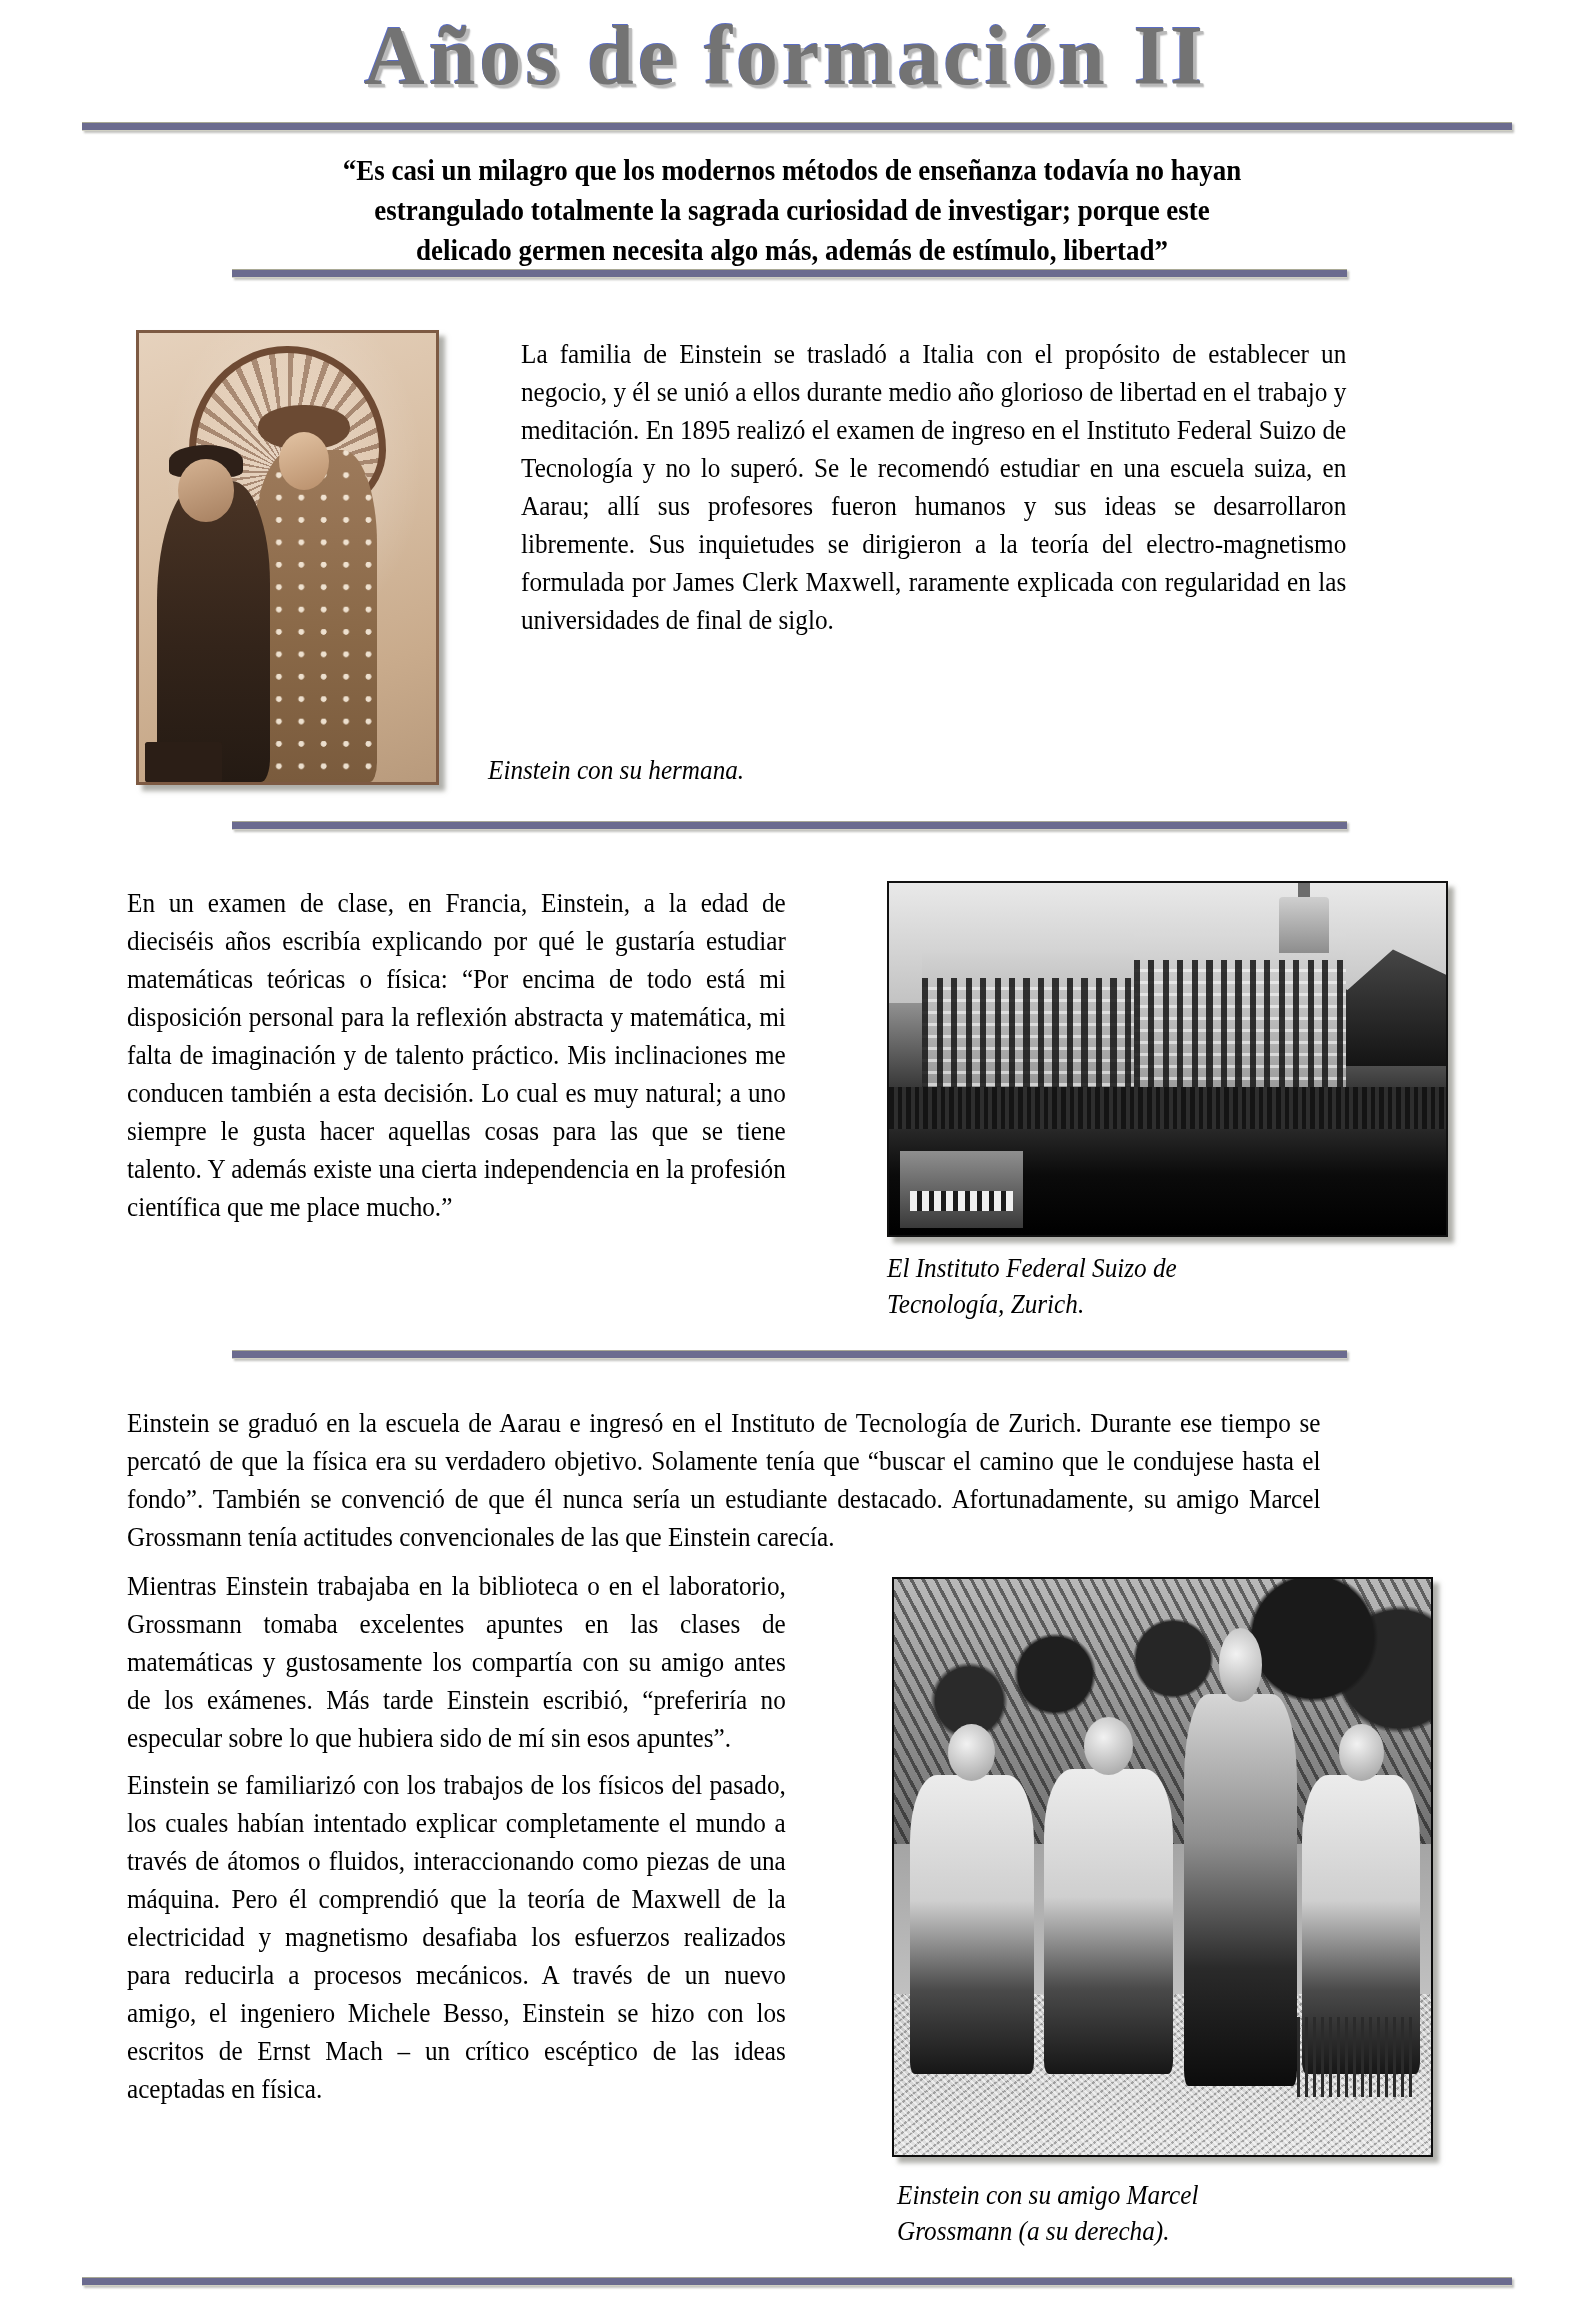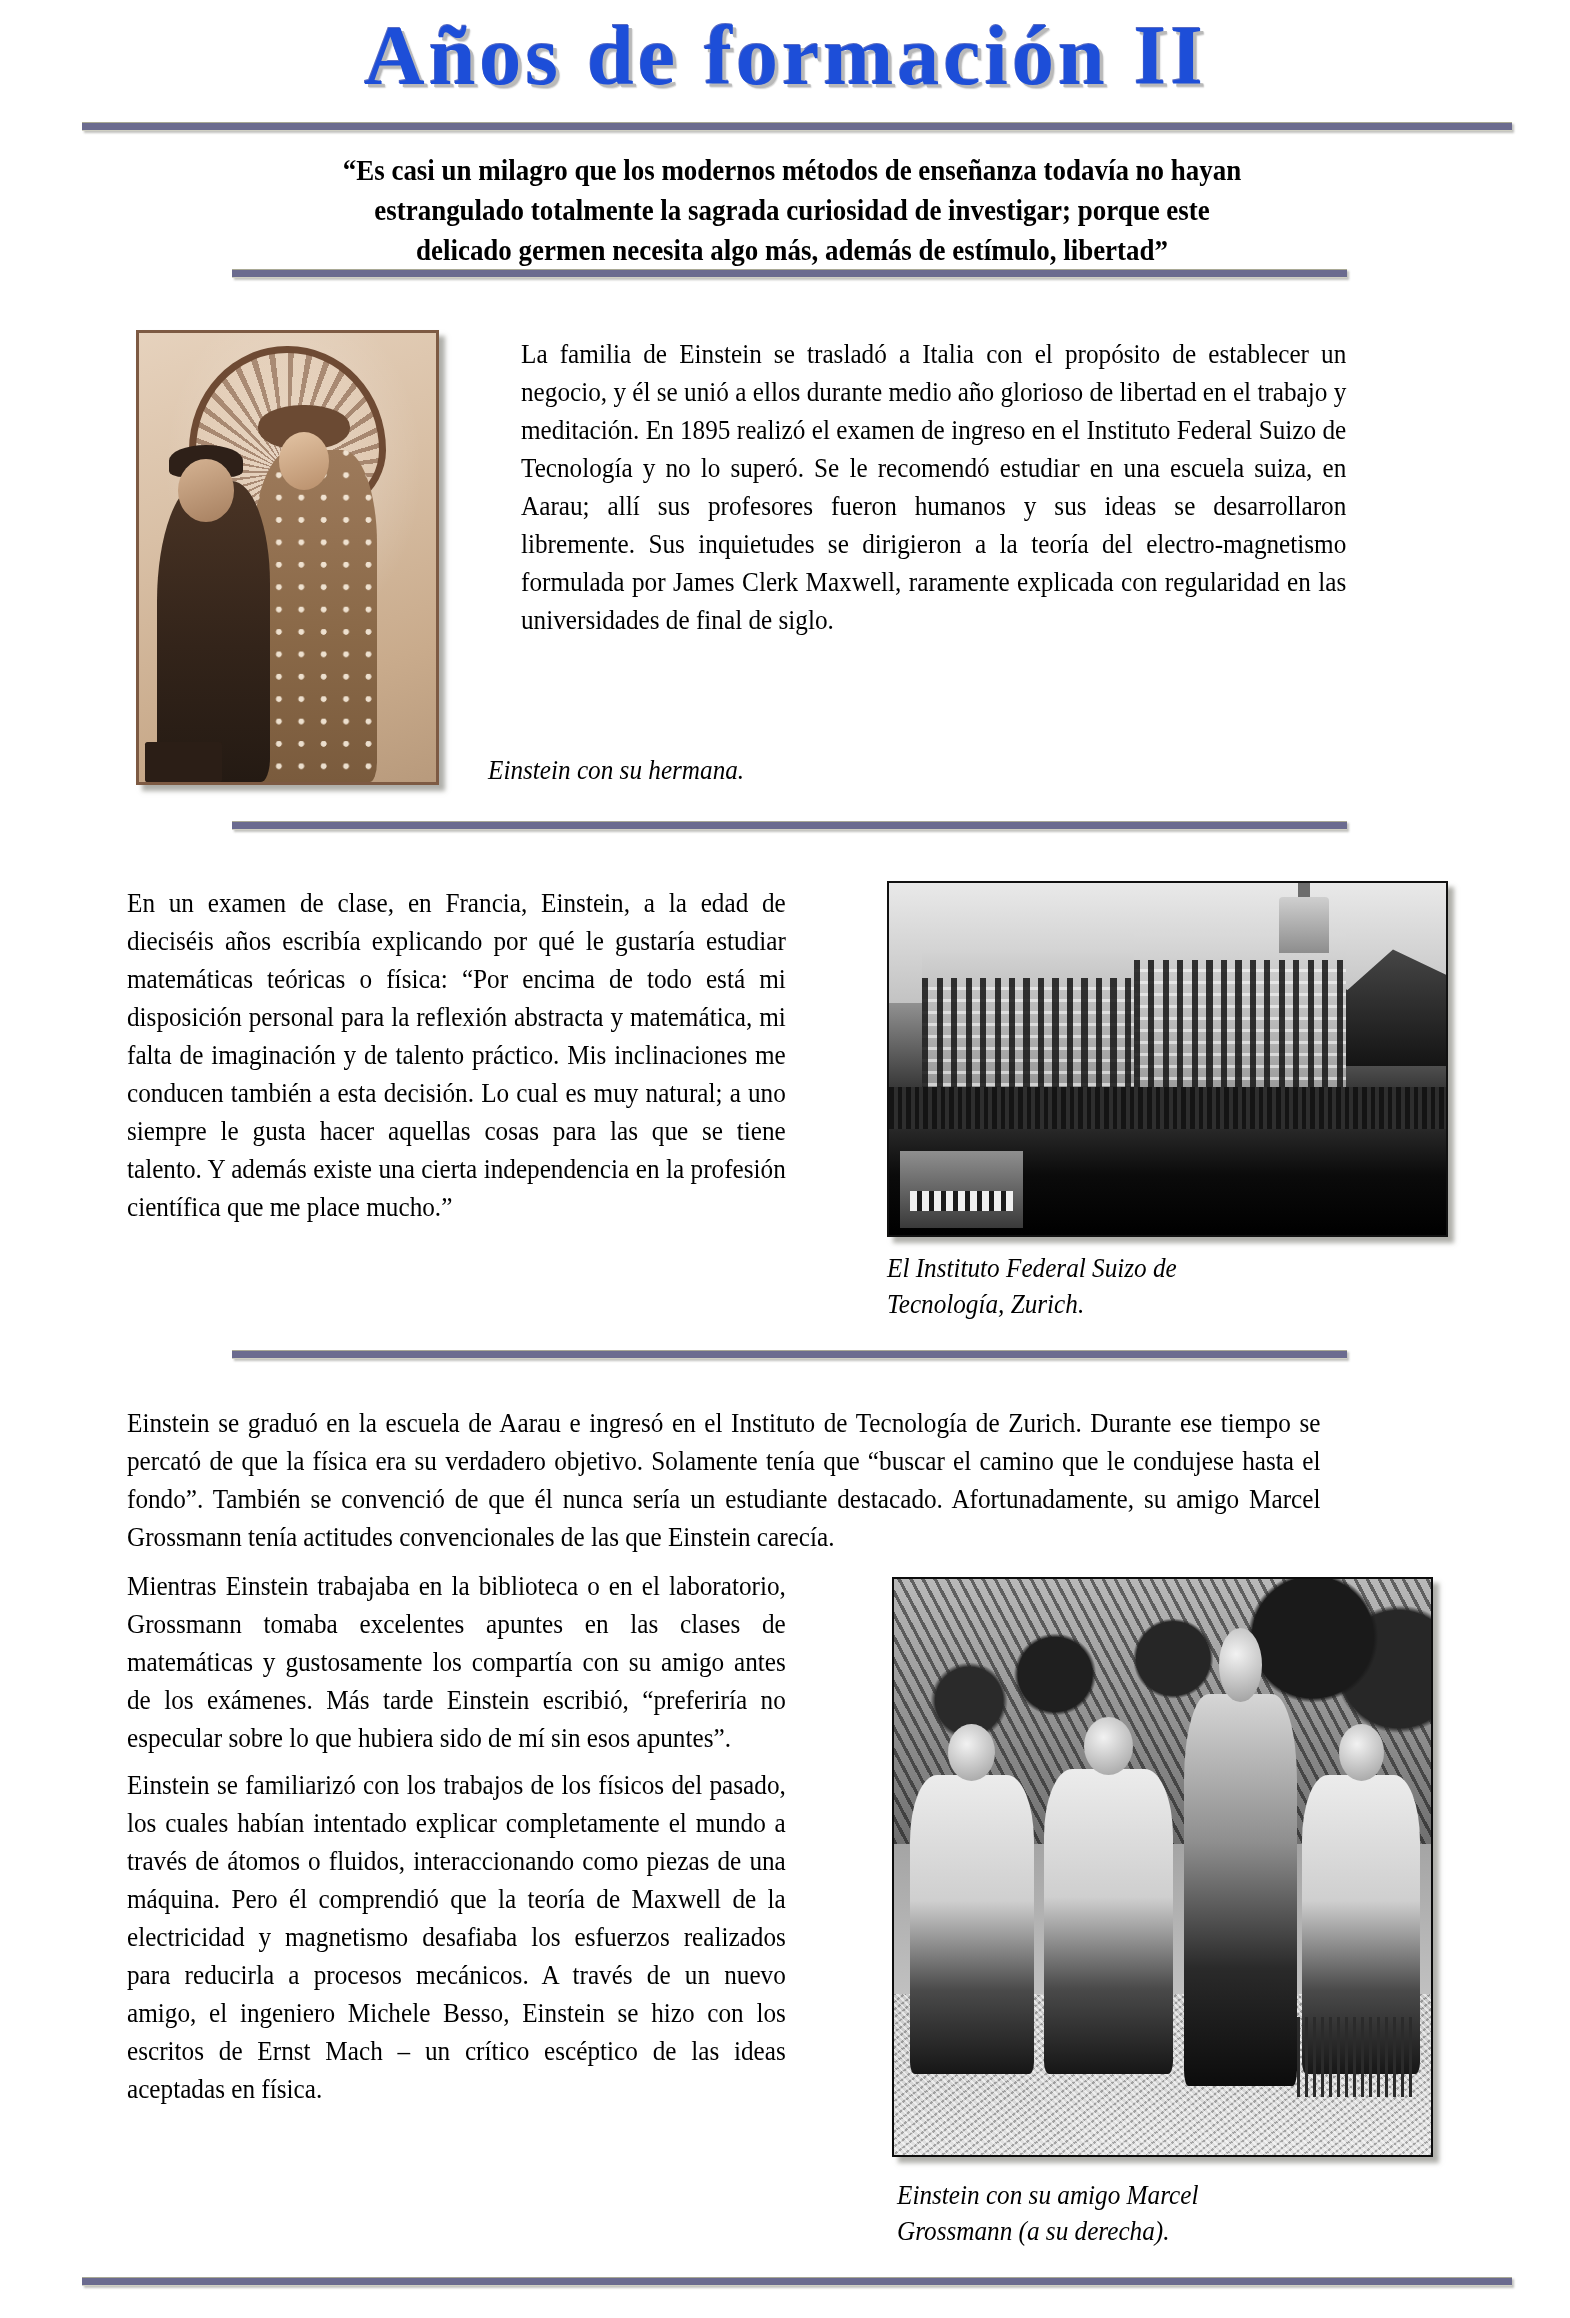--- a/index.html
+++ b/index.html
@@ -24,21 +24,21 @@
     width: 1571px;
     text-align: center;
   }
   .title {
     display: inline-block;
     font-family: "Liberation Serif", "DejaVu Serif", serif;
     font-size: 84px;
     line-height: 1.05;
     font-weight: 700;
     letter-spacing: 4px;
-    color: #1d4ed8;
+    color: #737373;
     text-shadow:
        3.3px 3.3px 0 #b9b9b9,
        4px 4px 1.3px #cfcfcf,
       -0.7px -0.7px 0 #5b6dc4;
     white-space: nowrap;
   }
 
   
   .rule {
     position: absolute;

